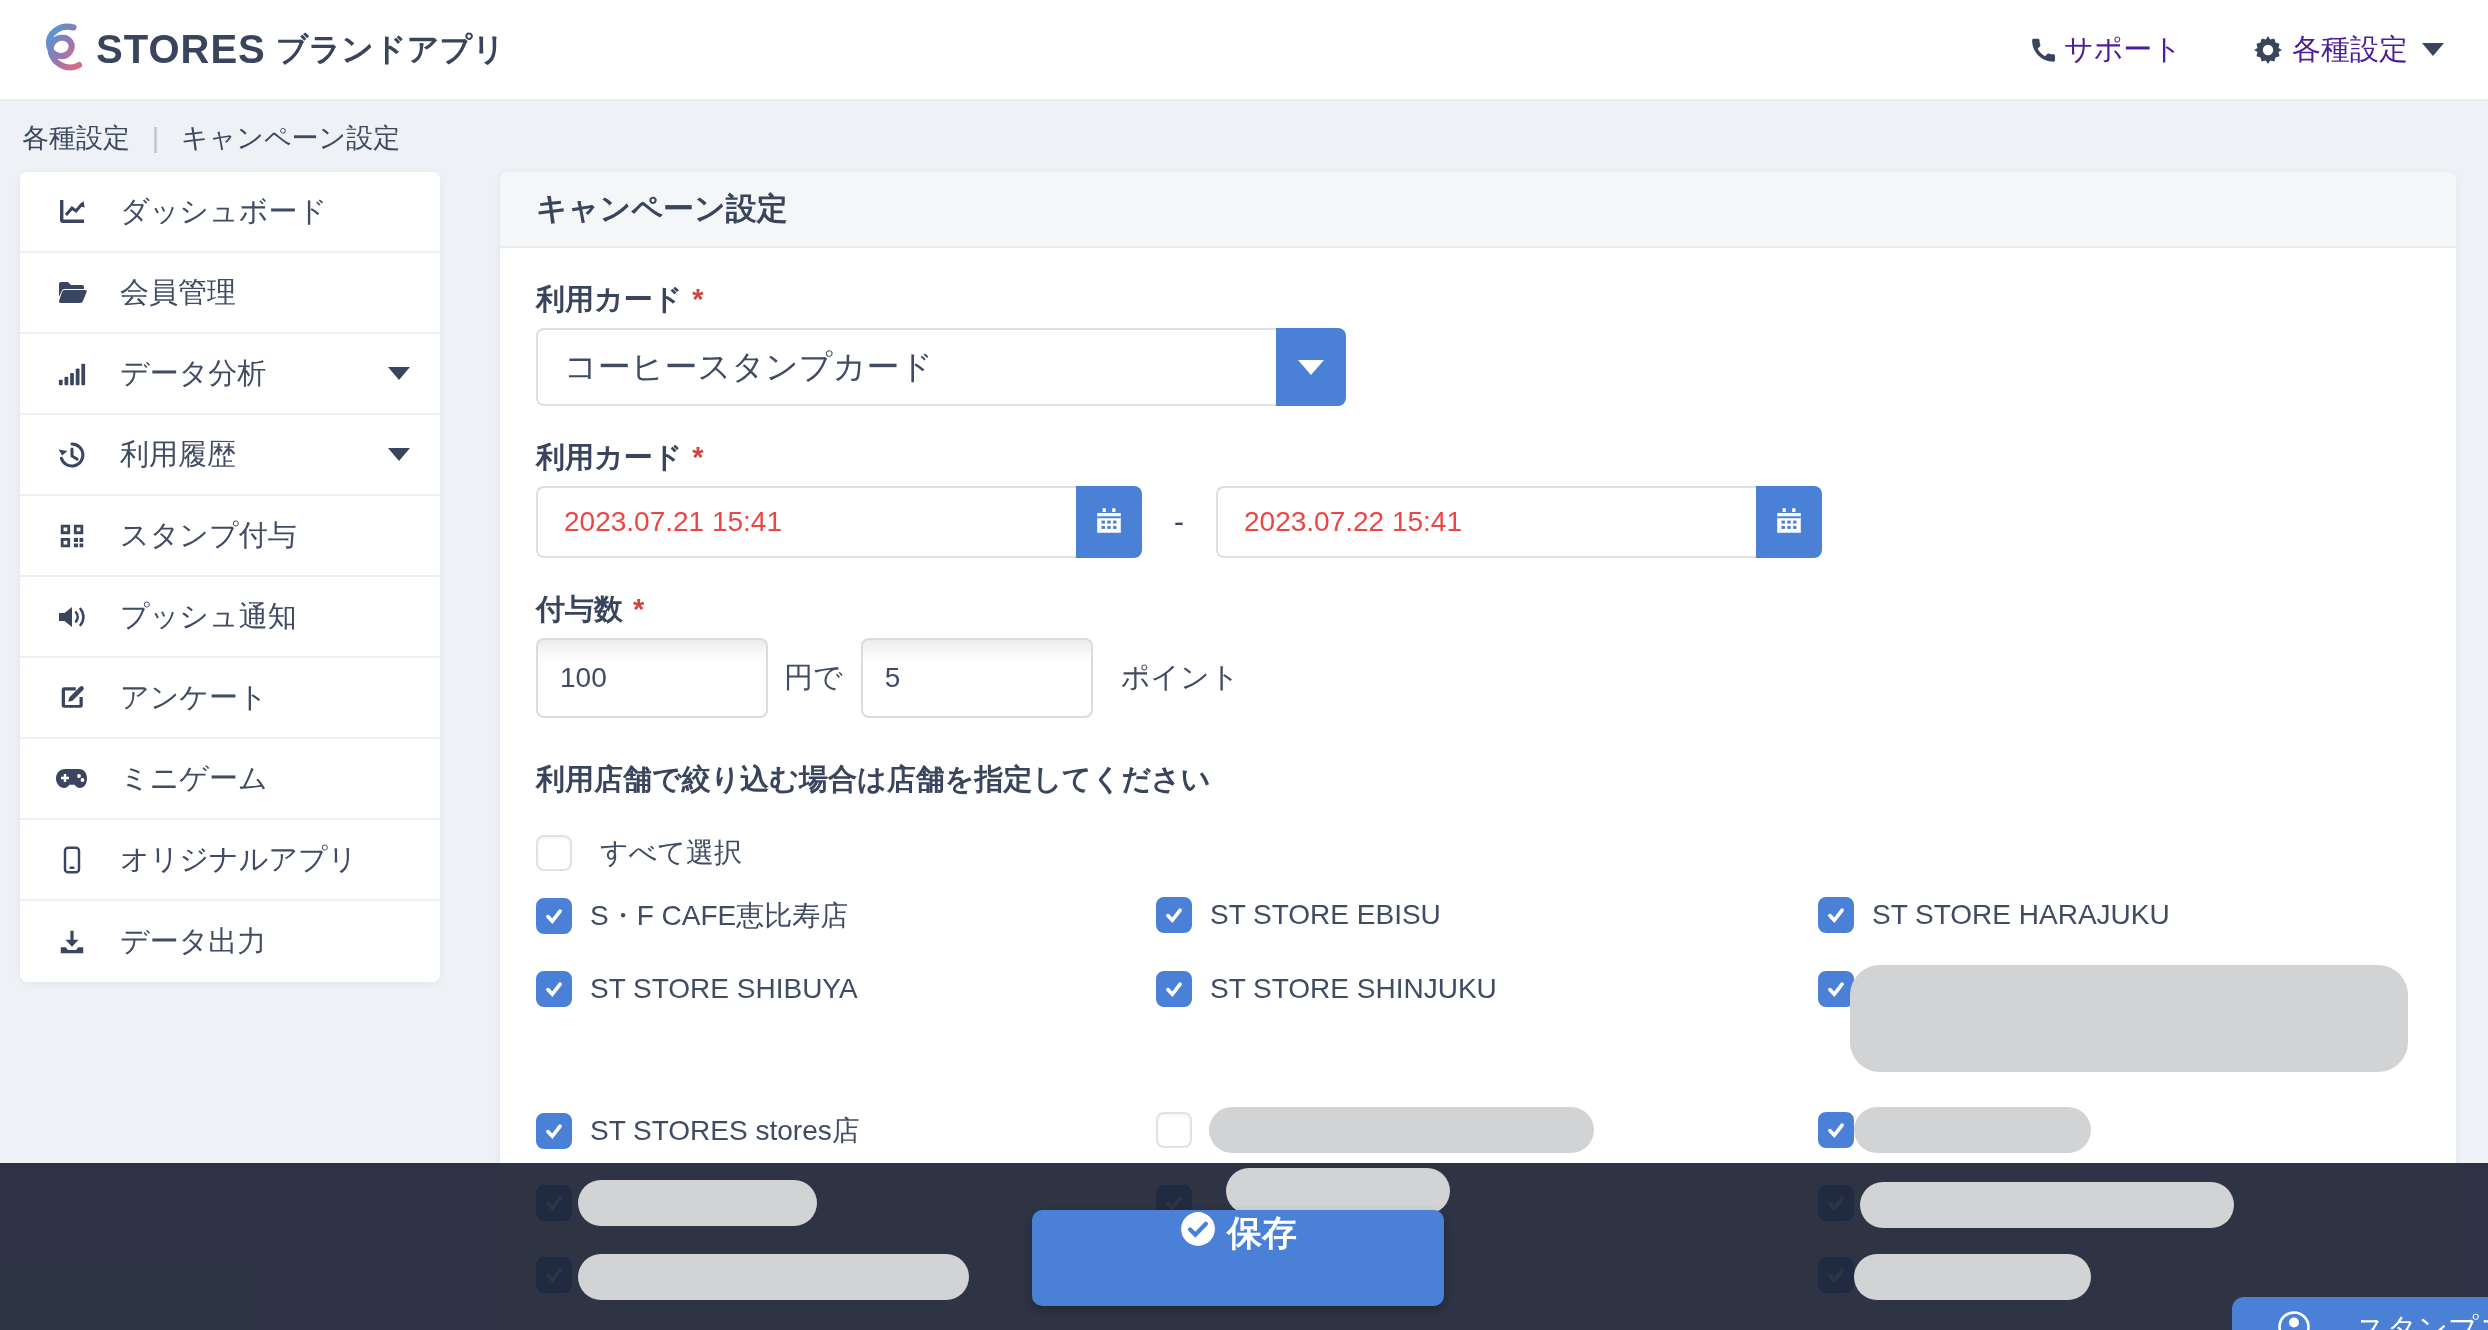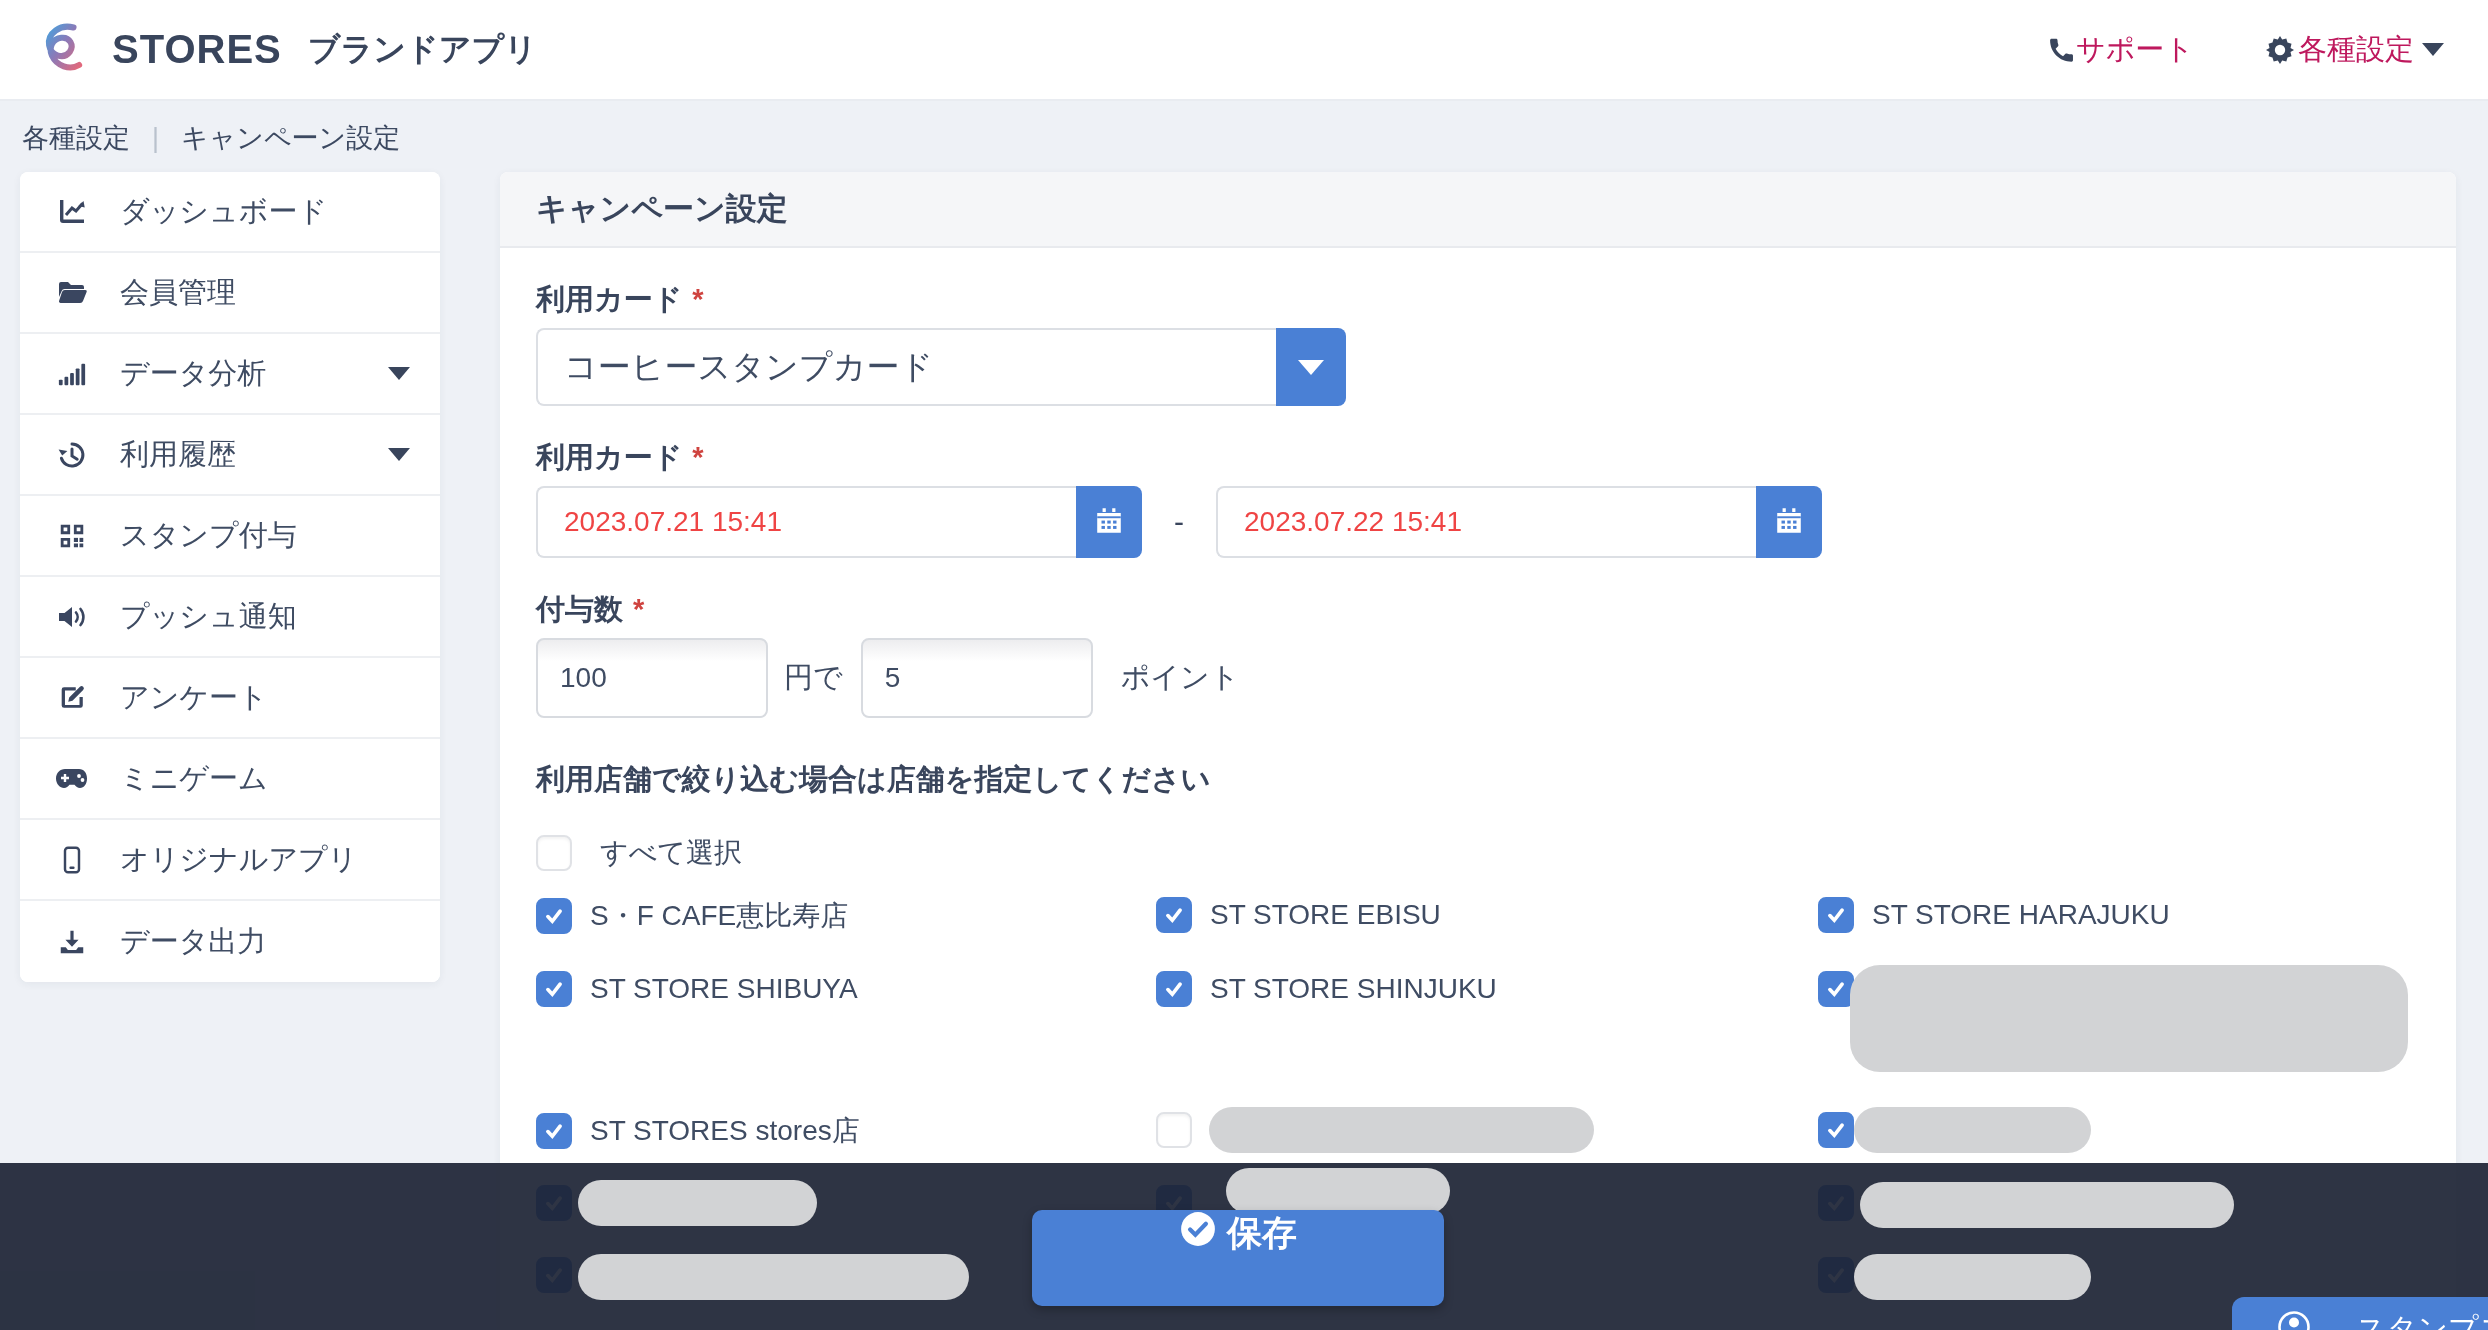--- a/index.html
+++ b/index.html
@@ -9,25 +9,25 @@
     background:#eef1f6;
     font-family:"Liberation Sans","DejaVu Sans",sans-serif;
     color:#3b475e;
   }
   
   .app-header {
     position:absolute; left:0; top:0; width:2488px; height:101px;
     background:#ffffff; border-bottom:2px solid #e9ecf1;
     display:flex; align-items:center; padding:0 44px 0 36px;
   }
-  .logo { display:flex; align-items:center; gap:16px; }
+  .logo { display:flex; align-items:center; }
   .logo-text { font-size:40px; font-weight:bold; color:#39455c; letter-spacing:1px; }
   .logo-suffix { font-size:32px; font-weight:bold; color:#39455c; margin-left:10px; }
   .header-right { margin-left:auto; display:flex; align-items:center; gap:70px; }
-  .header-item { display:flex; align-items:center; gap:2px; font-size:29px; color:#be185d; cursor:pointer; }
+  .header-item { display:flex; align-items:center; gap:8px; font-size:29px; color:#4c1d95; cursor:pointer; }
   .header-item .hicon { display:flex; color:#39455c; }
   .caret { width:0; height:0; border-left:11px solid transparent; border-right:11px solid transparent; border-top:13px solid #39455c; margin-left:6px; }
 
   
   .breadcrumb { position:absolute; left:22px; top:120px; display:flex; align-items:center; font-size:27px; color:#3c4961; }
   .crumb-divider { color:#b9c2cd; padding:0 22px; }
 
   
   .sidebar {
     position:absolute; left:20px; top:172px; width:420px;

